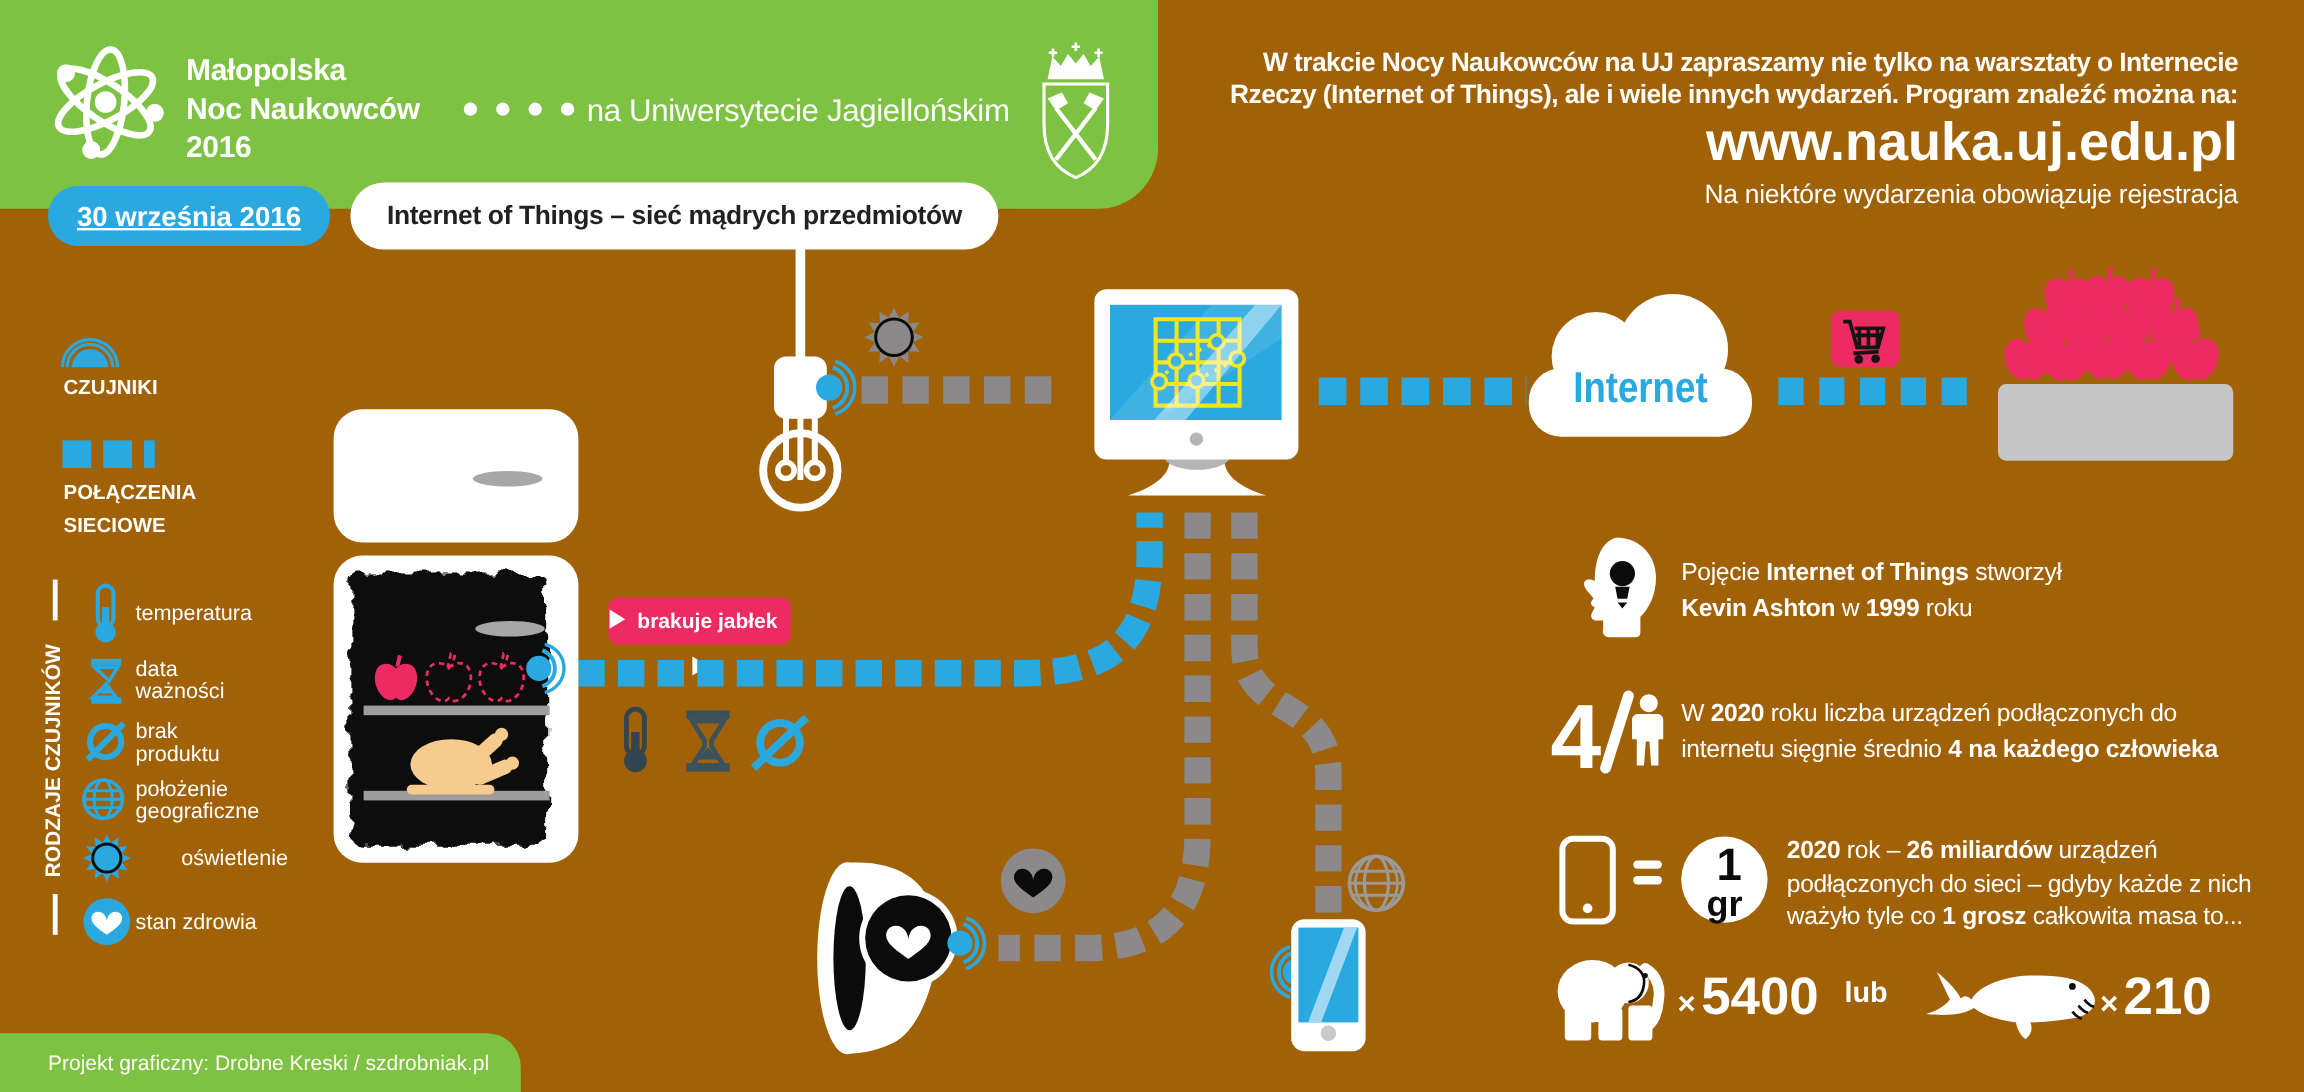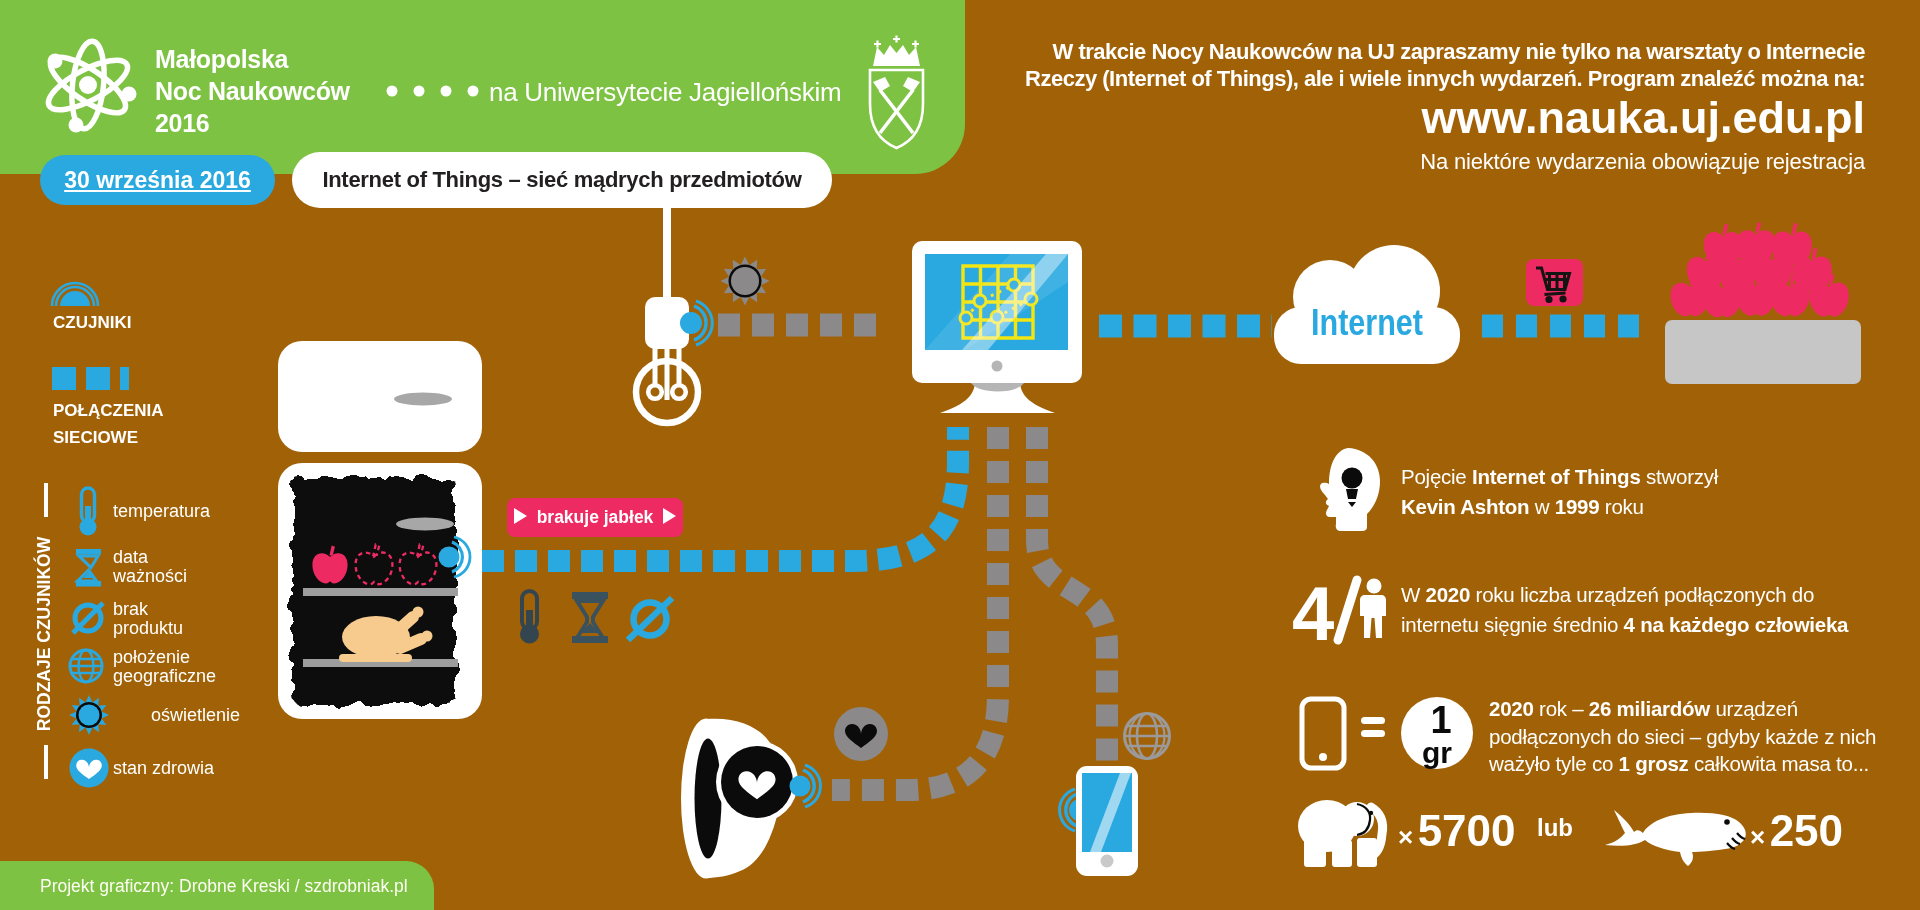--- a/index.html
+++ b/index.html
@@ -17,21 +17,21 @@
      color:#232021;font-weight:bold;font-size:22px;letter-spacing:-0.3px;text-align:center;line-height:56px;}
   .toptext{right:55px;top:38px;text-align:right;color:#fff;}
   .toptext .l1{font-weight:bold;font-size:22px;letter-spacing:-0.5px;line-height:27px;}
   .toptext .url{font-weight:bold;font-size:45px;line-height:48px;margin-top:2px;}
   .toptext .l4{font-size:22px;letter-spacing:-0.2px;margin-top:7px;}
   .leg{color:#fff;font-weight:bold;font-size:17px;letter-spacing:0px;}
   .lbl{color:#fff;font-size:18px;line-height:19px;}
   .vline{width:4px;background:#fff;left:44px;}
   .vtext{left:-74px;top:622px;width:240px;height:24px;color:#fff;font-weight:bold;font-size:17.5px;
      letter-spacing:0px;text-align:center;white-space:nowrap;transform:rotate(-90deg);}
-  .sign{left:507px;top:498px;width:176px;height:39px;background:#ee2a62;border-radius:8px;
+  .sign{left:507px;top:498px;width:152px;height:39px;background:#ee2a62;border-radius:8px;
      color:#fff;font-weight:bold;font-size:17.5px;text-align:center;line-height:39px;}
   .tri{display:inline-block;width:0;height:0;border-top:8px solid transparent;
      border-bottom:8px solid transparent;border-left:13px solid #fff;vertical-align:-1px;}
   .fact{color:#fff;font-size:20.5px;letter-spacing:-0.25px;line-height:29.5px;}
   .fact b{font-weight:bold;}
   .foot-text{left:40px;bottom:13px;color:#fefef4;font-size:17.5px;}
   .num-big{color:#fff;font-weight:bold;font-size:44px;}
   .num-x{color:#fff;font-weight:bold;font-size:26px;}
 </style>
 </head>
@@ -63,23 +63,23 @@
   <div class="abs lbl" style="left:113px;top:648px;">położenie<br>geograficzne</div>
   <div class="abs lbl" style="left:113px;top:706px;margin-left:38px;">oświetlenie</div>
   <div class="abs lbl" style="left:113px;top:759px;">stan zdrowia</div>
 
   <div class="abs sign"><span class="tri"></span>&nbsp; brakuje jabłek &nbsp;<span class="tri"></span></div>
 
   <div class="abs fact" style="left:1401px;top:462px;">Pojęcie <b>Internet of Things</b> stworzył<br><b>Kevin Ashton</b> w <b>1999</b> roku</div>
   <div class="abs fact" style="left:1401px;top:580px;">W <b>2020</b> roku liczba urządzeń podłączonych do<br>internetu sięgnie średnio <b>4 na każdego człowieka</b></div>
   <div class="abs fact" style="left:1489px;top:695px;line-height:27.5px;"><b>2020</b> rok – <b>26 miliardów</b> urządzeń<br>podłączonych do sieci – gdyby każde z nich<br>ważyło tyle co <b>1 grosz</b> całkowita masa to...</div>
 
-  <div class="abs" style="left:1398px;top:806px;color:#fff;"><span class="num-x">×</span> <span class="num-big">5700</span></div>
+  <div class="abs" style="left:1398px;top:806px;color:#fff;"><span class="num-x">×</span> <span class="num-big">5400</span></div>
   <div class="abs" style="left:1537px;top:814px;color:#fff;font-weight:bold;font-size:24px;">lub</div>
-  <div class="abs" style="left:1750px;top:806px;color:#fff;"><span class="num-x">×</span> <span class="num-big">250</span></div>
+  <div class="abs" style="left:1750px;top:806px;color:#fff;"><span class="num-x">×</span> <span class="num-big">210</span></div>
 
   <div class="abs foot-text">Projekt graficzny: Drobne Kreski / szdrobniak.pl</div>
 
   <svg class="abs" style="left:0;top:0;" width="1920" height="910" viewBox="0 0 1920 910">
     <defs>
       <filter id="rough" x="-20%" y="-20%" width="140%" height="140%">
         <feTurbulence type="fractalNoise" baseFrequency="0.06" numOctaves="3" seed="7" result="n"></feTurbulence>
         <feDisplacementMap in="SourceGraphic" in2="n" scale="15"></feDisplacementMap>
       </filter>
       <path id="apple" d="M0,-9 C5,-15 16,-14 16,-2 C16,8 9,15 4,15 C1.5,15 0.5,13.5 0,13 C-0.5,13.5 -1.5,15 -4,15 C-9,15 -16,8 -16,-2 C-16,-14 -5,-15 0,-9 Z M-0.5,-10.5 L2.5,-10.5 L4.5,-18.5 L1.5,-19.5 Z"></path>

